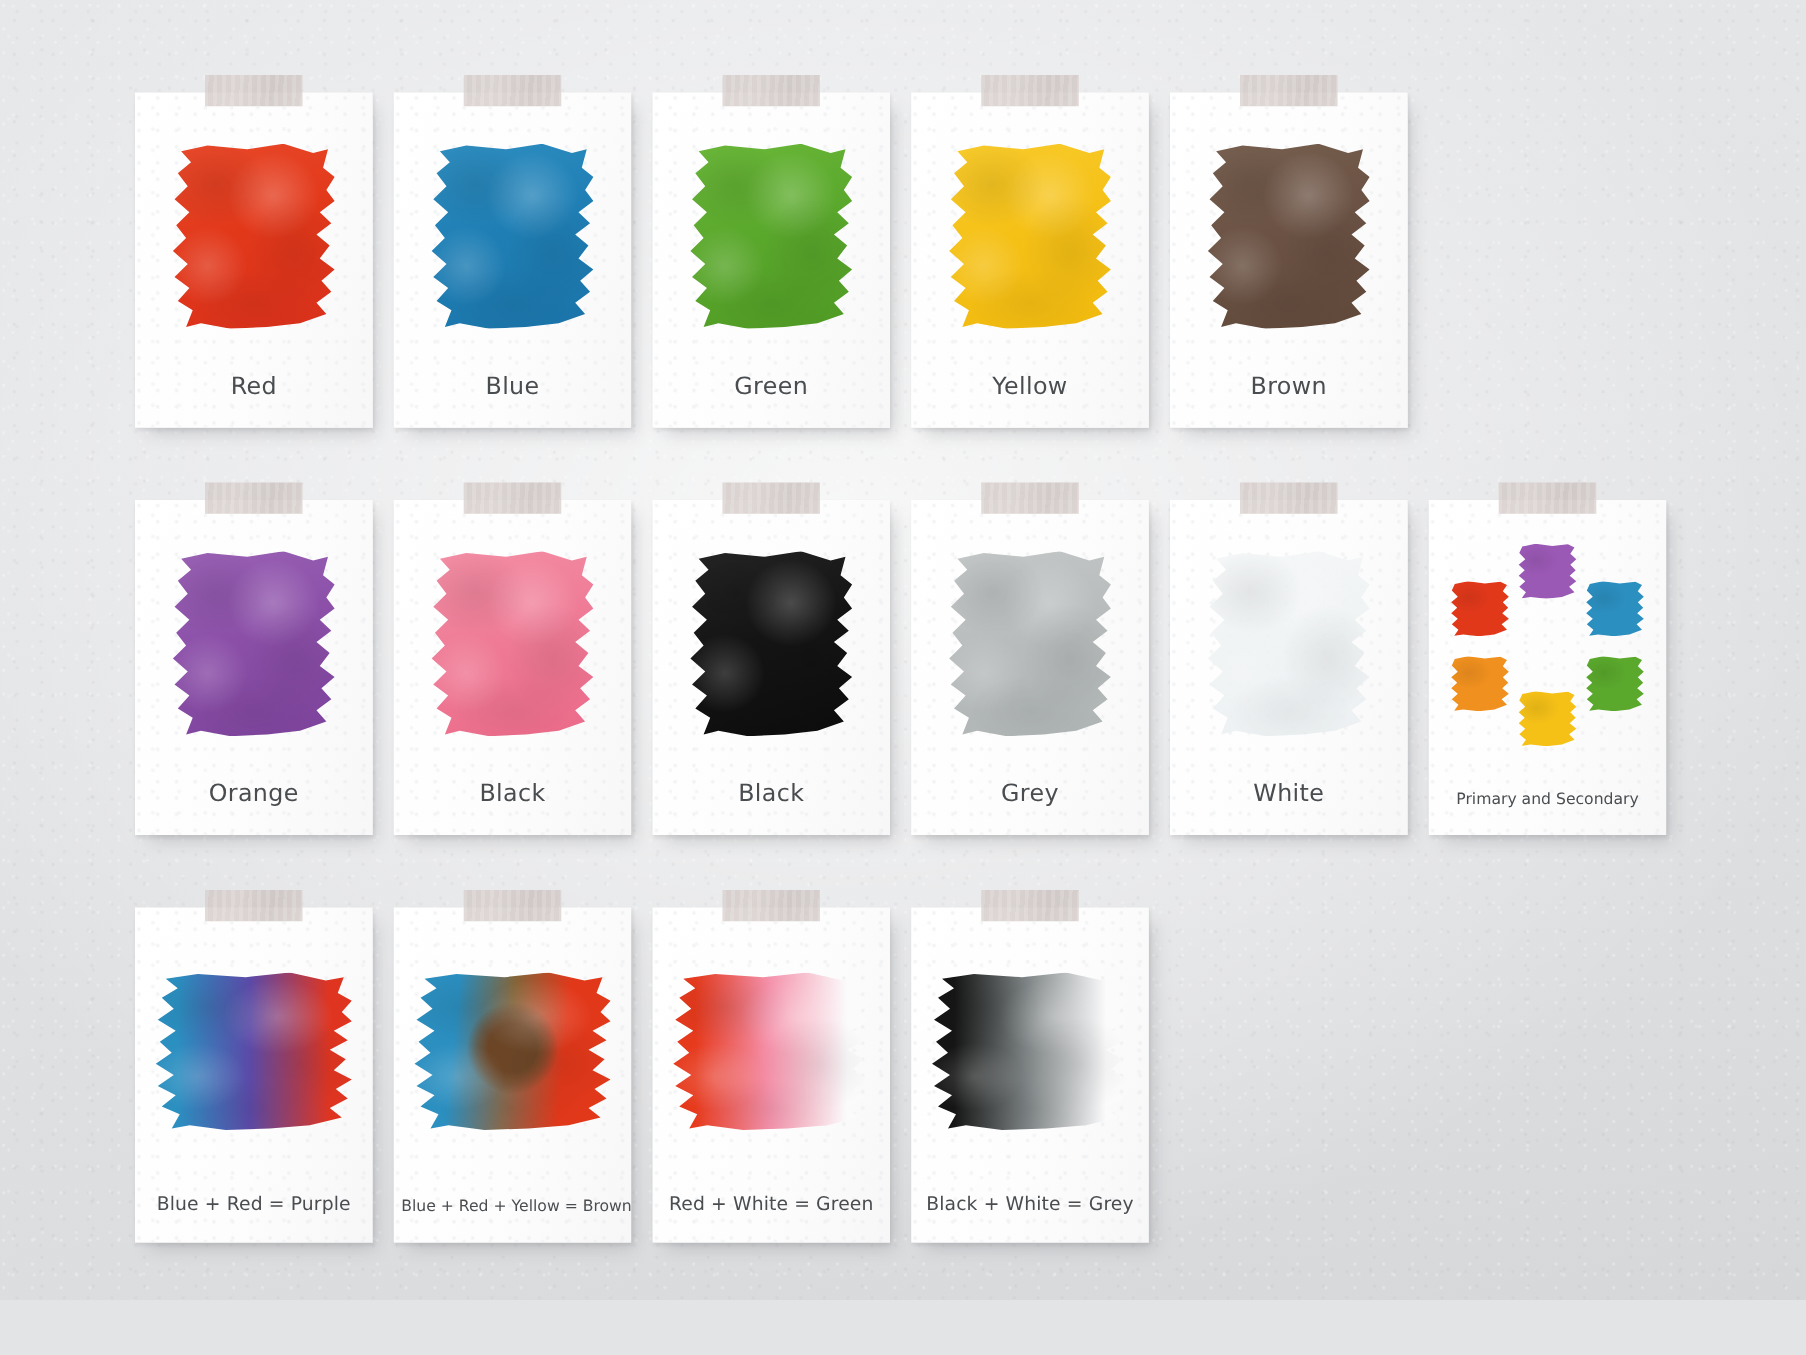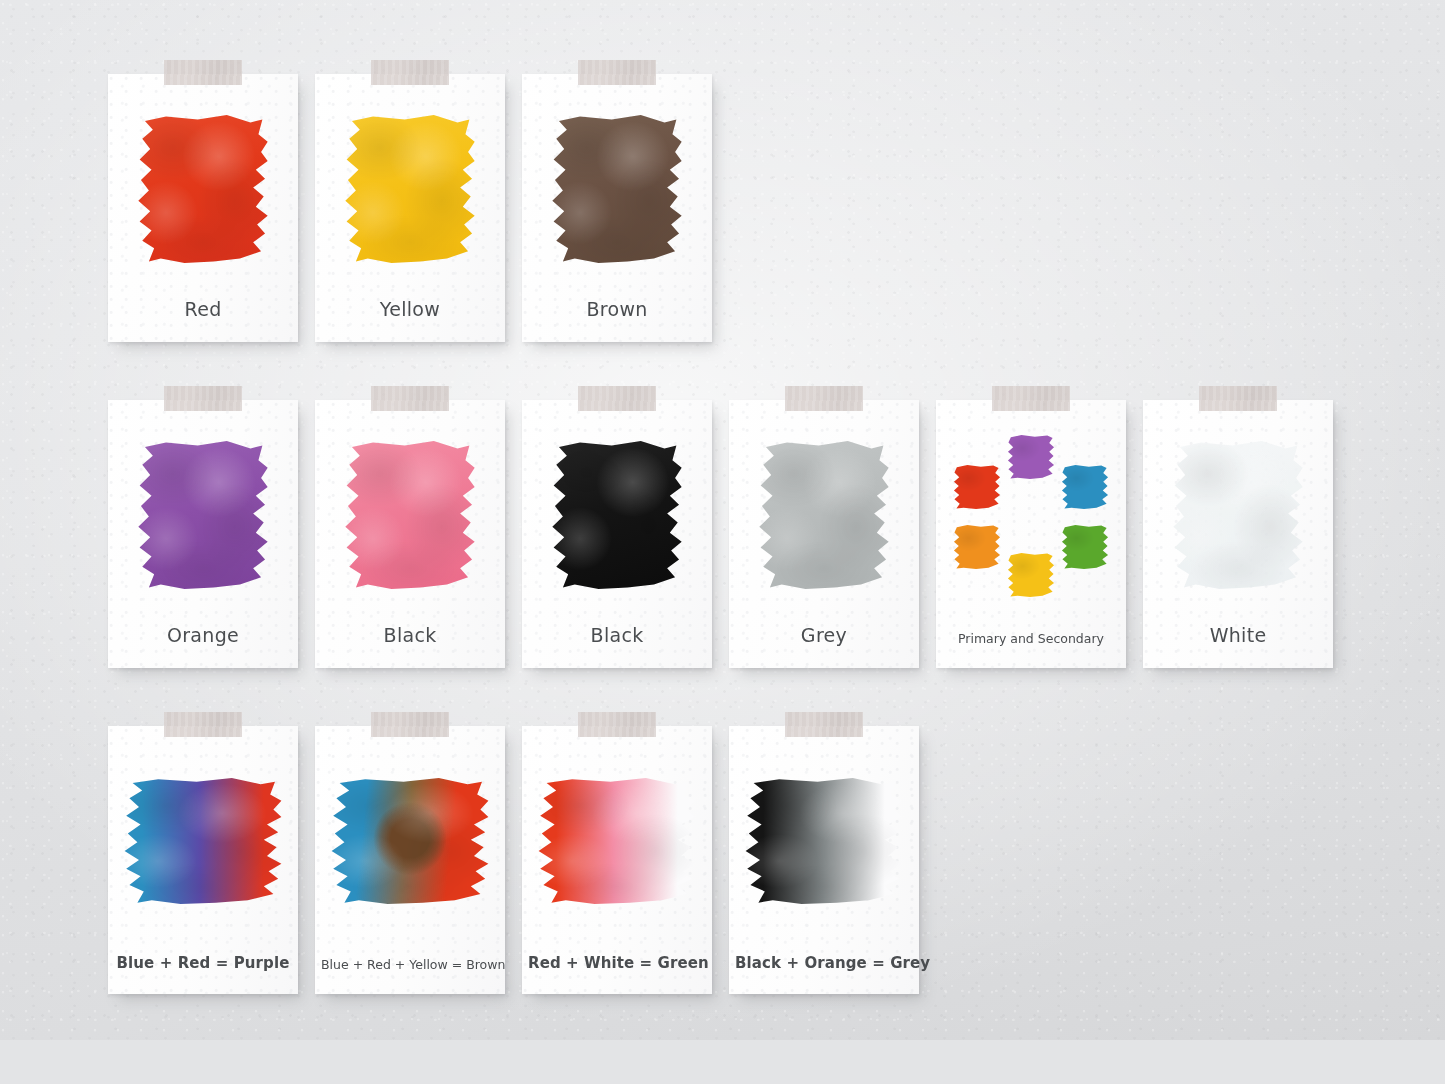--- a/index.html
+++ b/index.html
@@ -199,21 +199,21 @@
     bottom: 22px;
     text-align: center;
     color: #4a4d50;
     font-family: "DejaVu Sans", sans-serif;
     font-size: 19px;
     font-weight: 400;
     letter-spacing: .3px;
     white-space: nowrap;
     z-index: 2;
   }
-  .card-label.sm  { font-size: 15px; letter-spacing: .1px; font-weight: bold; }
+  .card-label.sm  { font-size: 15px; letter-spacing: .1px; }
   .card-label.xs  { font-size: 12.5px; letter-spacing: 0; }
 </style>
 </head>
 <body>
 
 <div id="wall">
   <div id="wall-texture"></div>
   <div id="card-grid">
       <div class="card-row">
         <div class="card">
@@ -224,20 +224,40 @@
               <div class="brush" style="background: linear-gradient(162deg, rgb(232, 73, 42) 0%, rgb(226, 56, 26) 46%, rgb(216, 48, 27) 100%);"></div>
             </div>
           </div>
           <div class="card-label">Red</div>
         </div>
         <div class="card">
           <div class="card-paper"></div>
           <div class="tape"></div>
           <div class="swatch-area">
             <div class="swatch">
+              <div class="brush" style="background: linear-gradient(162deg, rgb(47, 142, 192) 0%, rgb(31, 127, 181) 46%, rgb(26, 115, 168) 100%);"></div>
+            </div>
+          </div>
+          <div class="card-label">Blue</div>
+        </div>
+        <div class="card">
+          <div class="card-paper"></div>
+          <div class="tape"></div>
+          <div class="swatch-area">
+            <div class="swatch">
+              <div class="brush" style="background: linear-gradient(162deg, rgb(107, 184, 58) 0%, rgb(90, 168, 44) 46%, rgb(79, 154, 36) 100%);"></div>
+            </div>
+          </div>
+          <div class="card-label">Green</div>
+        </div>
+        <div class="card">
+          <div class="card-paper"></div>
+          <div class="tape"></div>
+          <div class="swatch-area">
+            <div class="swatch">
               <div class="brush" style="background: linear-gradient(162deg, rgb(248, 203, 44) 0%, rgb(245, 193, 23) 46%, rgb(240, 185, 14) 100%);"></div>
             </div>
           </div>
           <div class="card-label">Yellow</div>
         </div>
         <div class="card">
           <div class="card-paper"></div>
           <div class="tape"></div>
           <div class="swatch-area">
             <div class="swatch">
@@ -280,46 +300,46 @@
         </div>
         <div class="card">
           <div class="card-paper"></div>
           <div class="tape"></div>
           <div class="swatch-area">
             <div class="swatch">
               <div class="brush" style="background: linear-gradient(162deg, rgb(196, 200, 200) 0%, rgb(184, 188, 188) 46%, rgb(174, 179, 179) 100%);"></div>
             </div>
           </div>
           <div class="card-label">Grey</div>
+        </div>
+        <div class="card">
+          <div class="card-paper"></div>
+          <div class="tape"></div>
+          <div class="swatch-area">
+            <div class="swatch">
+              <div class="brush" style="background: linear-gradient(162deg, rgb(244, 247, 248) 0%, rgb(238, 242, 243) 46%, rgb(233, 238, 240) 100%); opacity: 0.85;"></div>
+            </div>
+          </div>
+          <div class="card-label">White</div>
         </div>
         <div class="card">
           <div class="card-paper"></div>
           <div class="tape"></div>
           <div class="swatch-area">
             <div class="wheel">
               <div class="wheel-chip" style="left: 56px; top: 0px; background: linear-gradient(150deg, rgb(155, 89, 182) 0%, rgb(155, 89, 182) 55%, rgb(155, 89, 182) 100%);"></div>
               <div class="wheel-chip" style="left: 110px; top: 30px; background: linear-gradient(150deg, rgb(43, 143, 192) 0%, rgb(43, 143, 192) 55%, rgb(43, 143, 192) 100%);"></div>
               <div class="wheel-chip" style="left: 110px; top: 90px; background: linear-gradient(150deg, rgb(90, 168, 44) 0%, rgb(90, 168, 44) 55%, rgb(90, 168, 44) 100%);"></div>
               <div class="wheel-chip" style="left: 56px; top: 118px; background: linear-gradient(150deg, rgb(245, 193, 23) 0%, rgb(245, 193, 23) 55%, rgb(245, 193, 23) 100%);"></div>
               <div class="wheel-chip" style="left: 2px; top: 90px; background: linear-gradient(150deg, rgb(240, 144, 30) 0%, rgb(240, 144, 30) 55%, rgb(240, 144, 30) 100%);"></div>
               <div class="wheel-chip" style="left: 2px; top: 30px; background: linear-gradient(150deg, rgb(226, 56, 26) 0%, rgb(226, 56, 26) 55%, rgb(226, 56, 26) 100%);"></div>
             </div>
           </div>
           <div class="card-label xs">Primary and Secondary</div>
         </div>
-        <div class="card">
-          <div class="card-paper"></div>
-          <div class="tape"></div>
-          <div class="swatch-area">
-            <div class="swatch">
-              <div class="brush" style="background: linear-gradient(162deg, rgb(244, 247, 248) 0%, rgb(238, 242, 243) 46%, rgb(233, 238, 240) 100%); opacity: 0.85;"></div>
-            </div>
-          </div>
-          <div class="card-label">White</div>
-        </div>
       </div>
       <div class="card-row">
         <div class="card">
           <div class="card-paper"></div>
           <div class="tape"></div>
           <div class="swatch-area">
             <div class="swatch wide">
               <div class="brush" style="background: linear-gradient(90deg, rgb(43, 143, 192) 0%, rgb(43, 143, 192) 12%, rgb(91, 74, 168) 48%, rgb(223, 53, 32) 88%, rgb(223, 53, 32) 100%);"></div>
             </div>
           </div>
@@ -346,17 +366,17 @@
           <div class="card-label sm">Red + White = Green</div>
         </div>
         <div class="card">
           <div class="card-paper"></div>
           <div class="tape"></div>
           <div class="swatch-area">
             <div class="swatch wide">
               <div class="brush" style="background: linear-gradient(90deg, rgb(21, 21, 21) 0%, rgb(21, 21, 21) 12%, rgb(125, 131, 132) 48%, rgb(251, 251, 252) 88%, rgb(251, 251, 252) 100%);"></div>
             </div>
           </div>
-          <div class="card-label sm">Black + Orange = Grey</div>
+          <div class="card-label sm">Black + White = Grey</div>
         </div>
       </div>
     </div>
 </div>
 
 </body></html>

